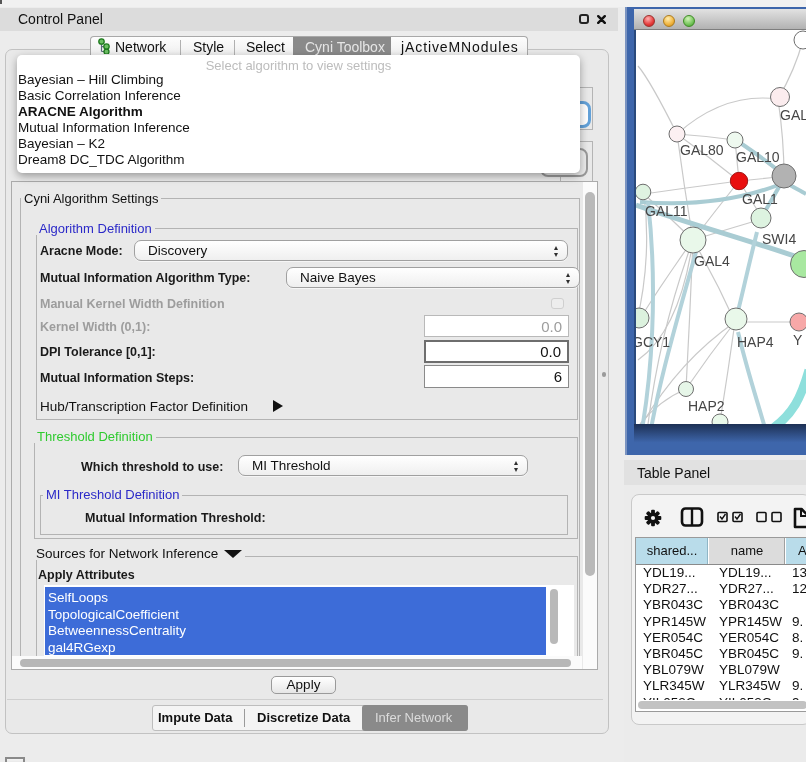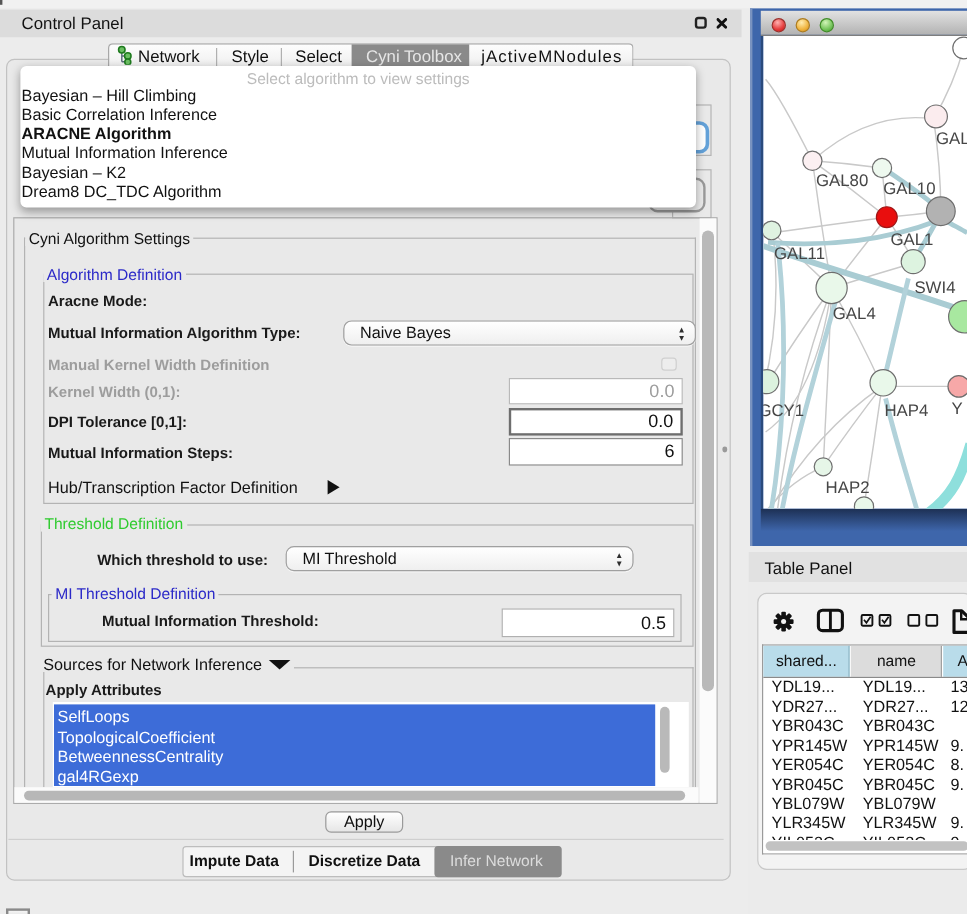--- a/index.html
+++ b/index.html
@@ -59,20 +59,21 @@
 
 <div class="abs" style="left:11px;top:181px;width:587px;height:489px;border:1px solid #ababab;"></div>
 
 <div class="abs" style="left:20px;top:198px;width:560px;height:458px;border:1px solid #b3b3b3;border-bottom:none;"></div>
 <div class="grouptitle" style="left:21px;top:192px;color:#111;">Cyni Algorithm Settings</div>
 
 <div class="abs" style="left:36px;top:228px;width:542px;height:192px;border:1px solid #b3b3b3;"></div>
 <div class="grouptitle" style="left:36px;top:222px;color:#2b29c8;">Algorithm Definition</div>
 
 <div class="lbl" style="left:40px;top:244px;">Aracne Mode:</div>
+<div class="combo" style="left:134px;top:240px;width:434px;">Discovery<i class="spin"></i></div>
 <div class="lbl" style="left:40px;top:271px;">Mutual Information Algorithm Type:</div>
 <div class="combo" style="left:274px;top:267px;width:294px;margin-left:12px;">Naive Bayes<i class="spin"></i></div>
 
 <div class="lbl" style="left:40px;top:297px;color:#9d9d9d;">Manual Kernel Width Definition</div>
 <div class="abs" style="left:551px;top:298px;width:13px;height:11px;border:1px solid #cfcfcf;border-radius:3px;background:#ededed;"></div>
 
 <div class="lbl" style="left:40px;top:320px;color:#9d9d9d;">Kernel Width (0,1):</div>
 <div class="field" style="left:424px;top:315px;width:145px;height:22px;border:1px solid #b9b9b9;color:#9d9d9d;line-height:21px;">0.0</div>
 
 <div class="lbl" style="left:40px;top:345px;">DPI Tolerance [0,1]:</div>
@@ -86,21 +87,20 @@
 
 <div class="abs" style="left:34px;top:437px;width:544px;height:102px;border:1px solid #b3b3b3;"></div>
 <div class="grouptitle" style="left:34px;top:430px;color:#2fcb2f;">Threshold Definition</div>
 
 <div class="lbl" style="left:81px;top:460px;">Which threshold to use:</div>
 <div class="combo" style="left:238px;top:455px;width:290px;">MI Threshold<i class="spin"></i></div>
 
 <div class="abs" style="left:40px;top:495px;width:528px;height:40px;border:1px solid #b3b3b3;"></div>
 <div class="grouptitle" style="left:43px;top:488px;color:#2b29c8;">MI Threshold Definition</div>
 <div class="lbl" style="left:48px;top:511px;padding-left:37px;">Mutual Information Threshold:</div>
-<div class="field" style="left:418px;top:507px;width:144px;height:24px;border:1px solid #b0b0b0;line-height:23px;">0.5</div>
 
 <div class="abs" style="left:36px;top:556px;width:542px;height:100px;border:1px solid #b3b3b3;border-bottom:none;"></div>
 <div class="grouptitle" style="left:33px;top:547px;color:#111;font-size:13.5px;">Sources for Network Inference <span style="display:inline-block;width:0;height:0;border-left:9.5px solid transparent;border-right:9.5px solid transparent;border-top:8.5px solid #111;margin-left:2px;vertical-align:middle;"></span></div>
 <div class="lbl" style="left:38px;top:568px;font-size:12.5px;">Apply Attributes</div>
 
 <div class="abs" style="left:44px;top:585px;width:530px;height:71px;background:#fff;"></div>
 <div class="abs" style="left:45px;top:587px;width:501px;height:68px;background:#3d6cd8;"></div>
 <div class="abs" style="left:48px;top:590px;font-size:13.5px;color:#fff;line-height:16.7px;">SelfLoops<br>TopologicalCoefficient<br>BetweennessCentrality<br>gal4RGexp</div>
 <div class="abs" style="left:550px;top:589px;width:8px;height:55px;background:#b9b9b9;border-radius:4px;"></div>
 

